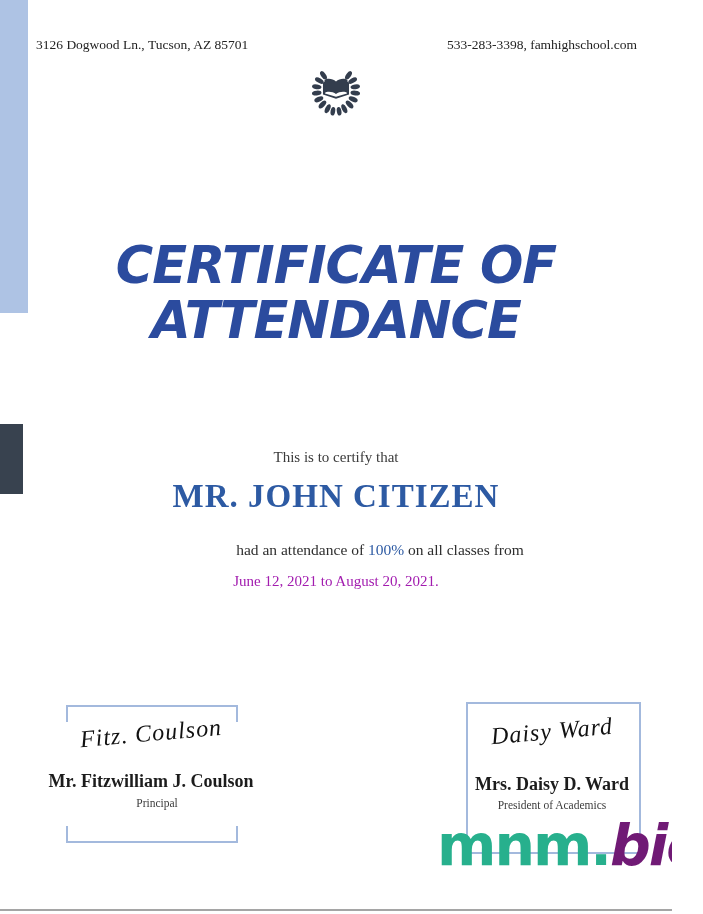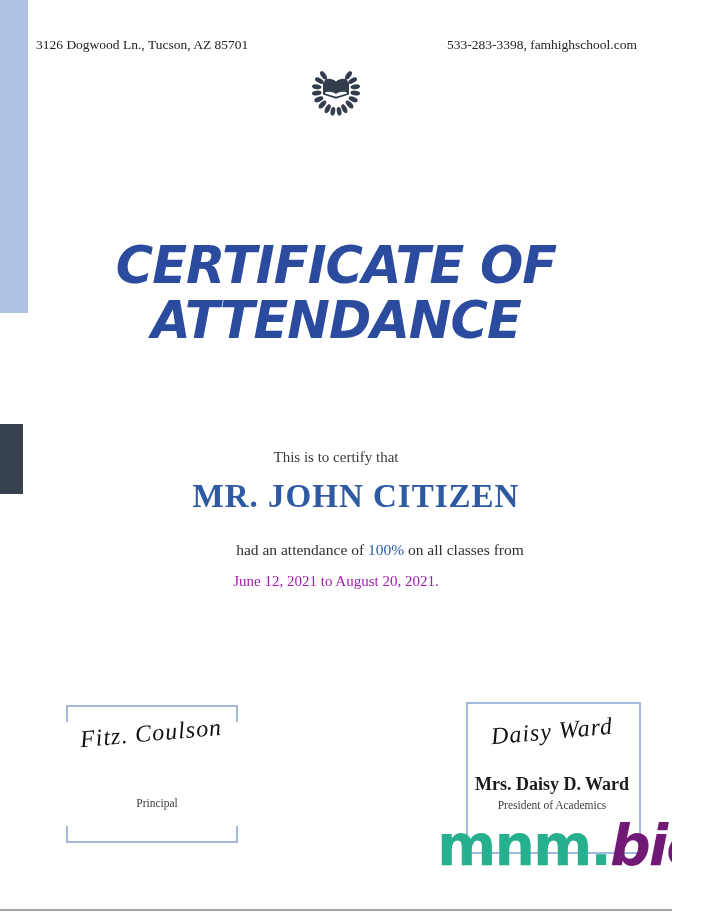--- a/index.html
+++ b/index.html
@@ -25,21 +25,21 @@
     font-size:15.5px;font-weight:700;letter-spacing:.5px;color:#2b4a9c;}
 
   
   .cert-title{position:absolute;left:0;top:200px;width:100%;text-align:center;
     font-family:"DejaVu Sans",sans-serif;font-style:italic;font-weight:700;
     font-size:51px;line-height:1.07;letter-spacing:-1px;color:#2b4b9e;margin-top:39px;}
 
   
   .certify-intro{position:absolute;left:0;top:449px;width:100%;text-align:center;font-size:15px;color:#3a3a3a;}
   .recipient{position:absolute;left:0;top:478px;width:100%;text-align:center;
-    font-size:33px;font-weight:700;letter-spacing:1px;color:#2d5aa3;padding-left:20px;}
+    font-size:33px;font-weight:700;letter-spacing:1px;color:#2d5aa3;}
   .attendance{position:absolute;left:0;top:541px;width:100%;text-align:center;font-size:15.5px;color:#2e2e2e;padding-left:44px;}
   .attendance .pct{color:#2d5aa3;}
   .date-range{position:absolute;left:0;top:573px;width:100%;text-align:center;font-size:15px;color:#a21caf;}
 
   
   .sig-frame{position:absolute;border:0 solid #a3b9dd;z-index:1;}
   .frame-l-top{left:66px;top:705px;width:168px;height:15px;border-top-width:2.5px;border-left-width:2.5px;border-right-width:2.5px;}
   .frame-l-bottom{left:66px;top:826px;width:168px;height:15px;border-bottom-width:2.5px;border-left-width:2.5px;border-right-width:2.5px;}
   .frame-r-box{left:466px;top:702px;width:171px;height:148px;border-width:2px;}
   .sig-script{position:absolute;z-index:2;text-align:center;font-style:italic;font-size:24px;color:#111;
@@ -113,20 +113,21 @@
   <div class="attendance">
     <span>had an attendance of</span>
     <span class="pct">100%</span>
     <span>on all classes from</span>
   </div>
   <div class="date-range">June 12, 2021 to August 20, 2021.</div>
 
   <div class="sig-frame frame-l-top"></div>
   <div class="sig-frame frame-l-bottom"></div>
   <div class="sig-script script-l">Fitz. Coulson</div>
+  <div class="sig-name name-l">Mr. Fitzwilliam J. Coulson</div>
   <div class="sig-role role-l">Principal</div>
 
   <div class="sig-frame frame-r-box"></div>
   <div class="sig-script script-r">Daisy Ward</div>
   <div class="sig-name name-r">Mrs. Daisy D. Ward</div>
   <div class="sig-role role-r">President of Academics</div>
 
   <div class="watermark">
     <span class="wm-brand">mnm.</span><span class="wm-tld">bio</span>
   </div>

